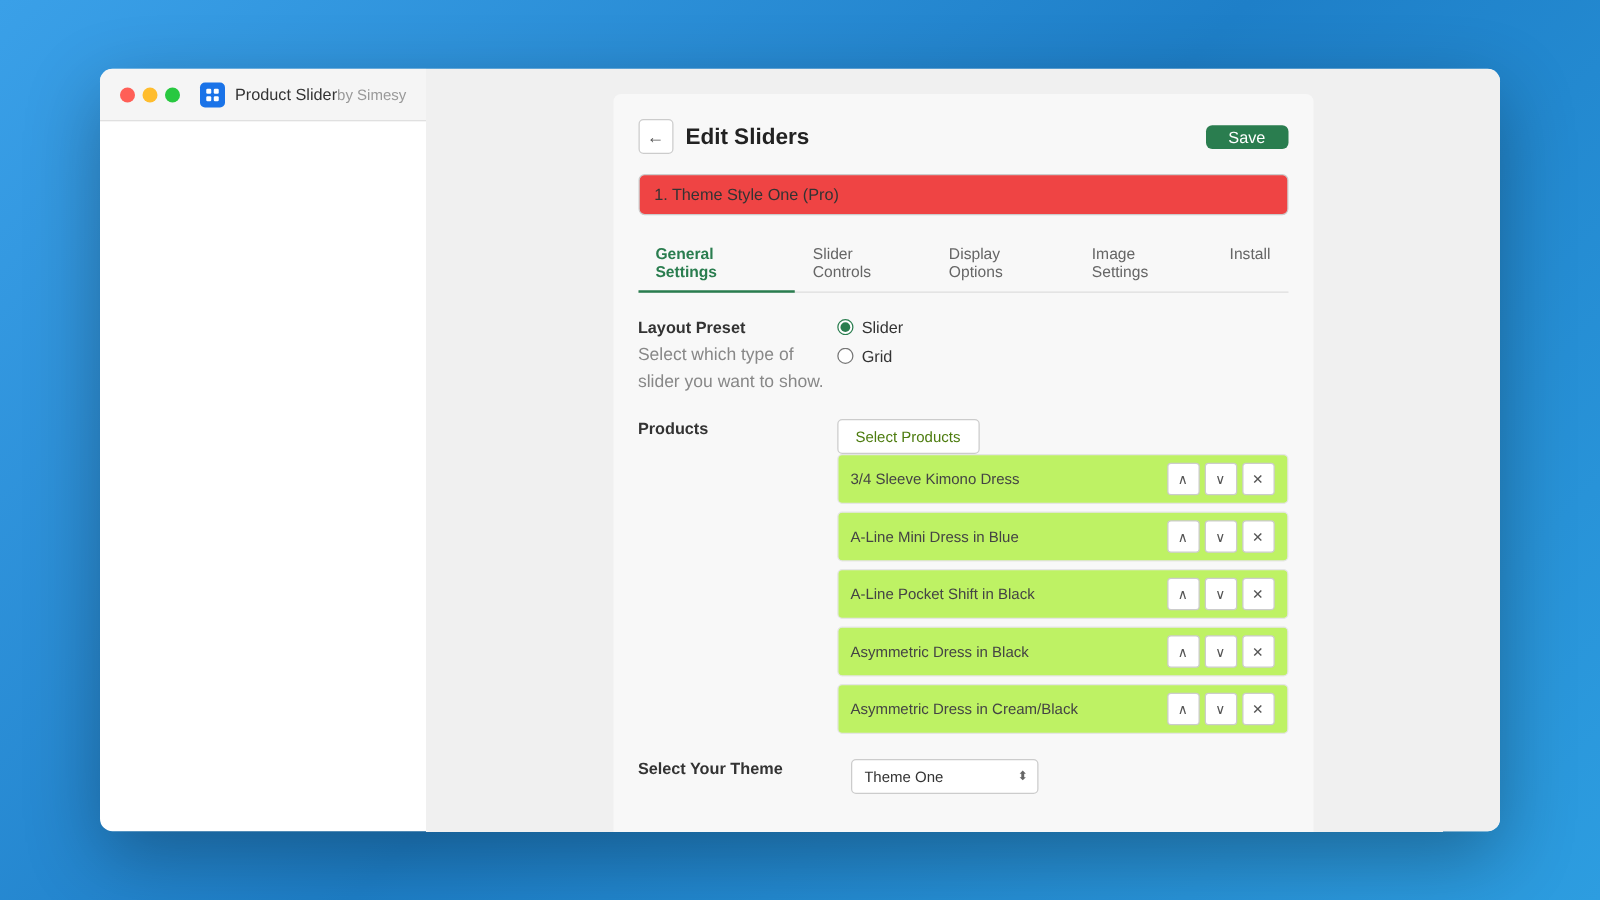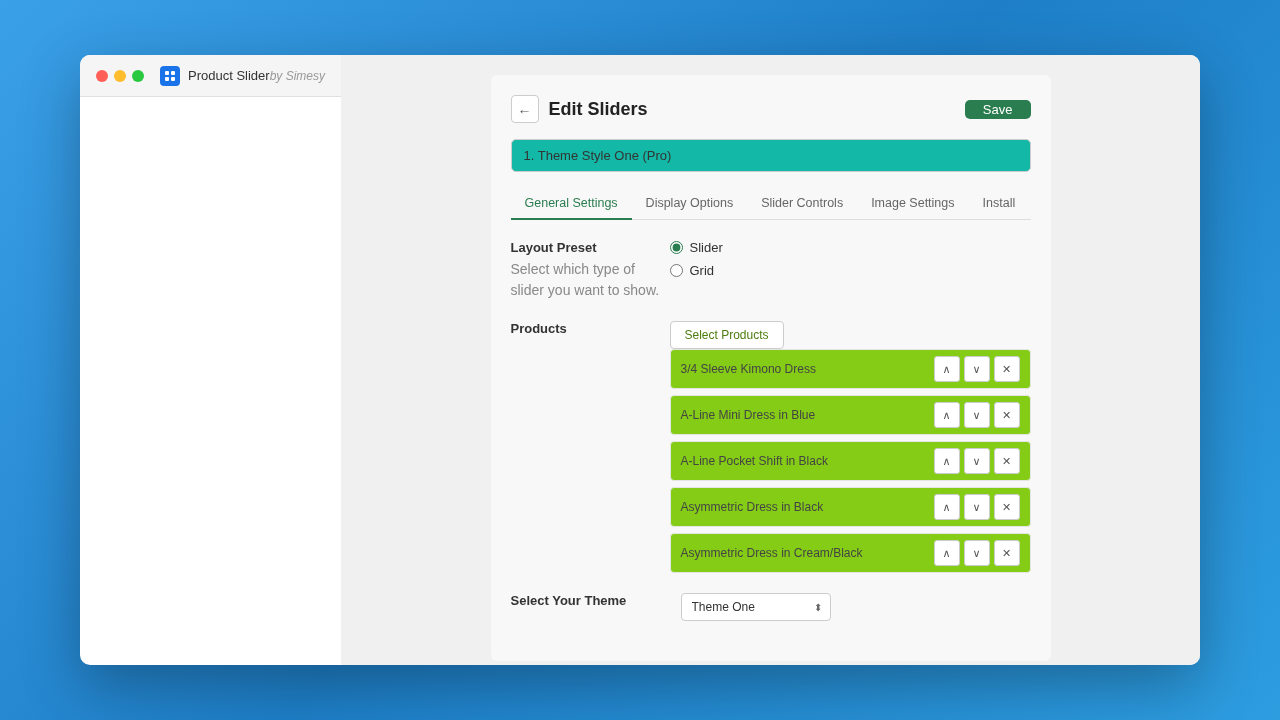--- a/index.html
+++ b/index.html
@@ -60,21 +60,20 @@
       justify-content: center;
     }
     .app-title {
       font-size: 13px;
       font-weight: 500;
       color: #333;
     }
     .title-bar-right {
       font-size: 12px;
       color: #999;
-      font-style: italic;
     }
     .content {
       background: #f0f0f0;
       flex: 1;
       padding: 20px 40px;
       overflow-y: auto;
     }
     .editor-panel {
       background: #f8f8f8;
       border-radius: 6px;
@@ -121,40 +120,40 @@
       font-weight: 500;
       cursor: pointer;
     }
     .slider-name-input {
       width: 100%;
       border: 1px solid #ccc;
       border-radius: 5px;
       padding: 8px 12px;
       font-size: 13px;
       color: #333;
-      background: #14b8a6;
+      background: #ef4444;
       margin-bottom: 16px;
     }
     .tabs {
       display: flex;
       border-bottom: 1px solid #ddd;
       margin-bottom: 20px;
     }
     .tab {
       padding: 8px 14px;
       font-size: 12.5px;
       color: #666;
       cursor: pointer;
       border-bottom: 2px solid transparent;
       margin-bottom: -1px;
     }
     .tab.active {
       color: #2a7d4f;
       border-bottom: 2px solid #2a7d4f;
-      font-weight: 400;
+      font-weight: 700;
     }
     .section {
       display: flex;
       gap: 9px;
       margin-bottom: 20px;
     }
     .section-label {
       width: 150px;
       flex-shrink: 0;
     }
@@ -198,21 +197,21 @@
     }
     .product-list {
       display: flex;
       flex-direction: column;
       gap: 6px;
     }
     .product-row {
       display: flex;
       align-items: center;
       justify-content: space-between;
-      background: #84cc16;
+      background: #bef264;
       border: 1px solid #e5e5e5;
       border-radius: 4px;
       padding: 6px 10px;
     }
     .product-name {
       font-size: 12px;
       color: #444;
     }
     .product-controls {
       display: flex;
@@ -297,22 +296,22 @@
         </div>
         <button class="save-btn">Save</button>
       </div>
 
       
       <input class="slider-name-input" type="text" value="1. Theme Style One (Pro)" style="">
 
       
       <div class="tabs">
         <div class="tab active">General Settings</div>
+        <div class="tab">Slider Controls</div>
         <div class="tab">Display Options</div>
-        <div class="tab">Slider Controls</div>
         <div class="tab">Image Settings</div>
         <div class="tab">Install</div>
       </div>
 
       
       <div class="section">
         <div class="section-label">
           <div class="section-label-title">Layout Preset</div>
           <div class="section-label-desc">Select which type of slider you want to show.</div>
         </div>

